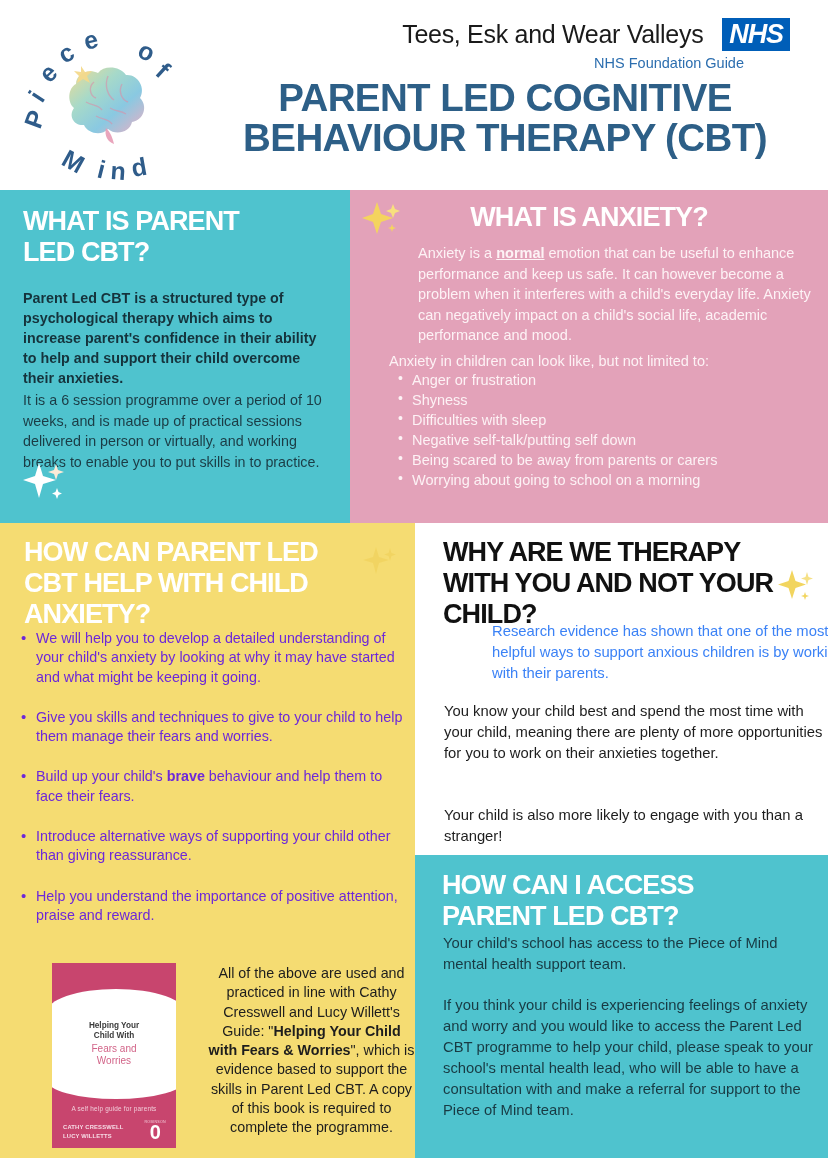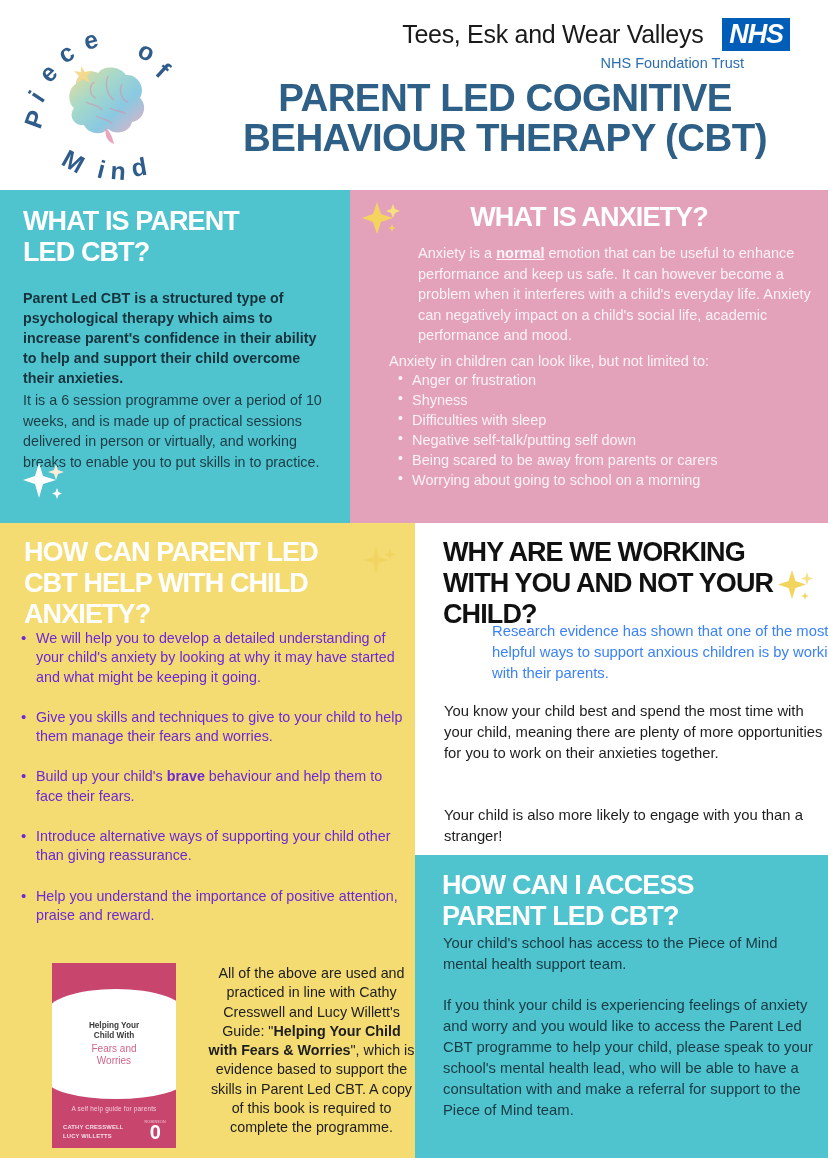--- a/index.html
+++ b/index.html
@@ -309,21 +309,21 @@
         <path d="M48 74 C46 82 50 88 56 90 C54 82 52 78 48 74 Z" fill="#E79BB5" opacity="0.9"></path>
         <path d="M23 12 L27 18 L34 17 L29 22 L32 29 L25 25 L19 29 L21 22 L16 17 L23 18 Z" fill="#F3D98B" opacity="0.95"></path>
       </svg>
     </div>
 
     <div class="nhs-block">
       <div class="nhs-row">
         <span class="trust-name">Tees, Esk and Wear Valleys</span>
         <span class="nhs-logo">NHS</span>
       </div>
-      <div class="trust-sub">NHS Foundation Trust</div>
+      <div class="trust-sub">NHS Foundation Guide</div>
     </div>
 
     <div class="main-title">
       <span class="l2">PARENT LED COGNITIVE</span>
       <span class="l2">BEHAVIOUR THERAPY (CBT)</span>
     </div>
   </div>
 
   <div class="panel p-teal1">
     <div class="teal1-head h-white">
@@ -395,21 +395,21 @@
         </div>
       </div>
       <div class="book-text">
         <span>All of the above are used and practiced in line with Cathy Cresswell and Lucy Willett's Guide: "</span><b>Helping Your Child with Fears &amp; Worries</b><span>", which is evidence based to support the skills in Parent Led CBT. A copy of this book is required to complete the programme.</span>
       </div>
     </div>
   </div>
 
   <div class="panel p-white">
     <div class="wh-head h-black">
-      <span class="h-line">WHY ARE WE WORKING</span>
+      <span class="h-line">WHY ARE WE THERAPY</span>
       <span class="h-line">WITH YOU AND NOT YOUR</span>
       <span class="h-line">CHILD?</span>
     </div>
     <svg class="wh-spark" viewBox="0 0 38 36">
       <path d="M14 2 L17.5 13 L28 16.5 L17.5 20 L14 31 L10.5 20 L0 16.5 L10.5 13 Z" fill="#F2D55F"></path>
       <path d="M29 4 L30.5 9 L35 10.5 L30.5 12 L29 17 L27.5 12 L23 10.5 L27.5 9 Z" fill="#F6E186"></path>
       <path d="M27 24 L28 27 L31 28 L28 29 L27 32 L26 29 L23 28 L26 27 Z" fill="#F2D55F"></path>
     </svg>
     <div class="wh-p1">Research evidence has shown that one of the most helpful ways to support anxious children is by working with their parents.</div>
     <div class="wh-p2">You know your child best and spend the most time with your child, meaning there are plenty of more opportunities for you to work on their anxieties together.</div>

